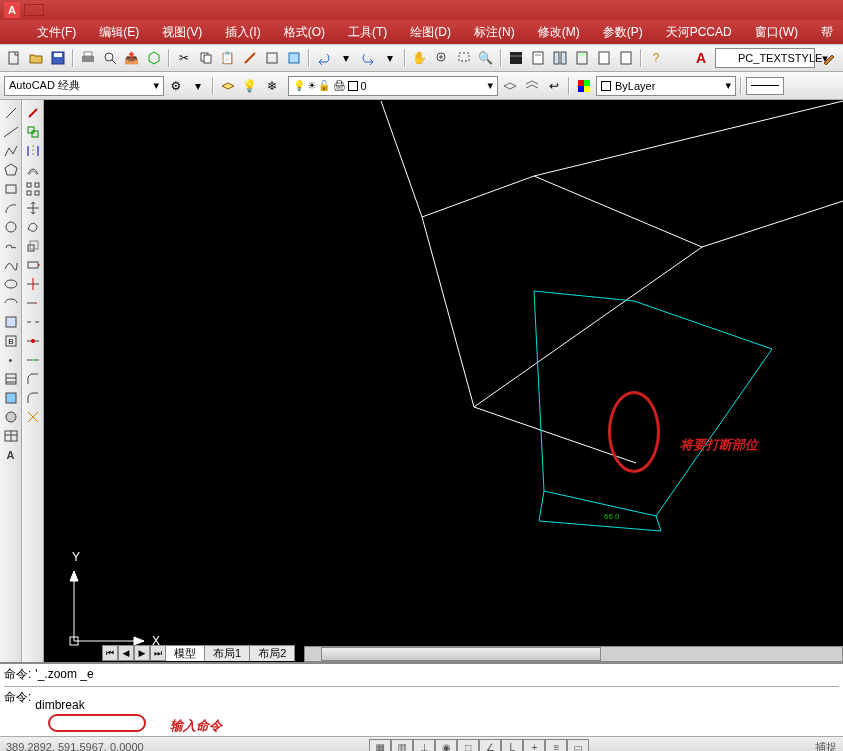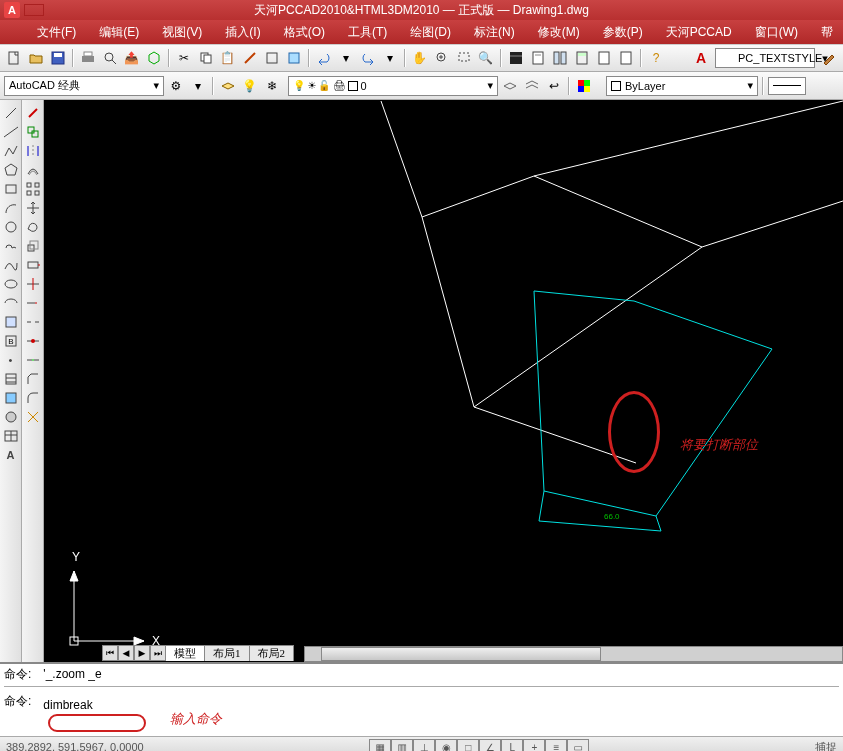--- a/index.html
+++ b/index.html
@@ -11,52 +11,51 @@
 .menubar { height: 24px; background: linear-gradient(#c84040, #b02828); display: flex; align-items: center; padding: 0 10px; color: #fff; gap: 23px; justify-content: flex-end; }
 .menubar span { font-size: 12px; cursor: pointer; }
 .toolbar1 { height: 28px; background: linear-gradient(#fafafa, #e2e2e2); border-top: 1px solid #ccc; border-bottom: 1px solid #aaa; display: flex; align-items: center; padding: 0 4px; gap: 2px; }
 .tbtn { width: 20px; height: 20px; display: flex; align-items: center; justify-content: center; border: 1px solid transparent; cursor: pointer; }
 .sep { width: 2px; height: 18px; border-left: 1px solid #aaa; border-right: 1px solid #fff; margin: 0 2px; }
 .textstyle { margin-left: auto; display: flex; align-items: center; gap: 4px; }
 .textstyle-sel { height: 20px; width: 100px; background: #fff; border: 1px solid #888; font-size: 11px; padding: 0 22px; display: flex; align-items: center; justify-content: space-between; }
 .toolbar2 { height: 28px; background: linear-gradient(#fafafa, #e2e2e2); border-bottom: 1px solid #aaa; display: flex; align-items: center; padding: 0 4px; gap: 2px; }
 .workspace-sel { height: 20px; width: 160px; background: #fff; border: 1px solid #888; font-size: 11px; padding: 0 4px; display: flex; align-items: center; justify-content: space-between; text-align: right; }
 .layer-sel { height: 20px; width: 210px; background: #fff; border: 1px solid #888; font-size: 11px; padding: 0 4px; margin-left: 4px; display: flex; align-items: center; gap: 3px; }
-.bylayer-sel { height: 20px; width: 152px; background: #fff; border: 1px solid #888; font-size: 11px; padding: 0 4px; display: flex; align-items: center; gap: 4px; margin-left: 10px; }
+.bylayer-sel { height: 20px; width: 140px; background: #fff; border: 1px solid #888; font-size: 11px; padding: 0 4px; display: flex; align-items: center; gap: 4px; }
 .colorsw { width: 10px; height: 10px; border: 1px solid #000; background: #fff; }
 .workarea { display: flex; height: 562px; position: relative; }
 .vtb { width: 22px; background: linear-gradient(90deg, #f4f4f4, #e0e0e0); border-right: 1px solid #aaa; display: flex; flex-direction: column; align-items: center; padding-top: 4px; gap: 1px; }
 .vbtn { width: 18px; height: 18px; display: flex; align-items: center; justify-content: center; border: 1px solid transparent; cursor: pointer; font-size: 11px; color: #444; }
 .canvas { flex: 1; background: #000; position: relative; overflow: hidden; }
 .tabs { position: absolute; bottom: 0; left: 58px; height: 18px; display: flex; align-items: center; }
 .tabnav { display: flex; gap: 0; }
 .tabnavbtn { width: 16px; height: 16px; background: #e0e0e0; border: 1px solid #888; display: flex; align-items: center; justify-content: center; font-size: 9px; cursor: pointer; }
-.tab { height: 16px; padding: 0 8px; background: #e8e8e8; border: 1px solid #888; border-bottom: none; font-size: 11px; display: flex; align-items: center; cursor: pointer; margin-left: -1px; font-family: Liberation Serif, serif; }
+.tab { height: 16px; padding: 0 8px; background: #e8e8e8; border: 1px solid #888; border-bottom: none; font-size: 11px; display: flex; align-items: center; cursor: pointer; margin-left: -1px; }
 .tab.active { background: #fff; }
 .scrollh { position: absolute; bottom: 0; left: 260px; right: 0; height: 16px; background: #d0d0d0; border: 1px solid #888; }
 .scrollthumb { position: absolute; left: 16px; width: 280px; height: 14px; background: linear-gradient(#f0f0f0,#c8c8c8); border: 1px solid #888; }
 .cmdwin { height: 74px; background: #fff; border-top: 2px solid #888; padding: 2px 4px; font-family: "SimSun", monospace; font-size: 12px; line-height: 16px; overflow: hidden; }
-.cmdline-wrap { display: flex; align-items: center; gap: 12px; }
+.cmdline-wrap { display: flex; gap: 4px; }
 .cmd-input { color: #000; margin-top: 8px; }
 .redcircle { border: 3px solid #ce2020; border-radius: 50%; background: transparent; }
 .cmd-oval { position: absolute; width: 98px; height: 18px; border: 2px solid #ce2020; border-radius: 10px; left: 48px; }
-.redlabel { color: #ce2020; font-weight: normal; font-style: italic; font-size: 13px; text-align: right; }
+.redlabel { color: #ce2020; font-weight: bold; font-style: italic; font-size: 13px; text-align: right; }
 .statusbar { height: 21px; background: linear-gradient(#f0f0f0,#d8d8d8); border-top: 1px solid #aaa; display: flex; align-items: center; justify-content: space-between; padding: 0 6px; font-size: 11px; color: #555; }
 .status-btns { display: flex; gap: 0; }
 .sb { width: 22px; height: 16px; border: 1px solid #888; background: #e8e8e8; display: flex; align-items: center; justify-content: center; font-size: 10px; }
 svg.icon { width: 16px; height: 16px; }
 .layericons { display: flex; gap: 2px; align-items: center; font-size: 10px; }
 </style>
 </head>
 <body>
 
 <div class="titlebar">
   <div class="app-logo">A</div>
   <div class="app-logo-drop"></div>
-  <span class="titletxt">天河PCCAD2010&amp;HTML3DM2010 — 正式版 — Drawing1.dwg</span>
 </div>
 
 <div class="menubar">
   <span>文件(F)</span>
   <span>编辑(E)</span>
   <span>视图(V)</span>
   <span>插入(I)</span>
   <span>格式(O)</span>
   <span>工具(T)</span>
   <span>绘图(D)</span>
@@ -526,21 +525,21 @@
   <div class="cmdline-wrap">
     <span>命令:</span>
     <span>'_.zoom _e</span>
   </div>
   <div style="height:4px"></div>
   <div style="border-top:1px solid #aaa;padding-top:2px" class="cmdline-wrap">
     <span>命令:</span>
     <span class="cmd-input">dimbreak</span>
   </div>
   <div class="cmd-oval" style="bottom:4px"></div>
-  <div class="redlabel" style="position:absolute;left:170px;bottom:9px">输入命令</div>
+  <div class="redlabel" style="position:absolute;left:170px;bottom:2px">输入命令</div>
 </div>
 
 <div class="statusbar">
   <span>389.2892, 591.5967, 0.0000</span>
   <div class="status-btns">
     <div class="sb">▦</div>
     <div class="sb">▥</div>
     <div class="sb">⊥</div>
     <div class="sb">◉</div>
     <div class="sb">□</div>

